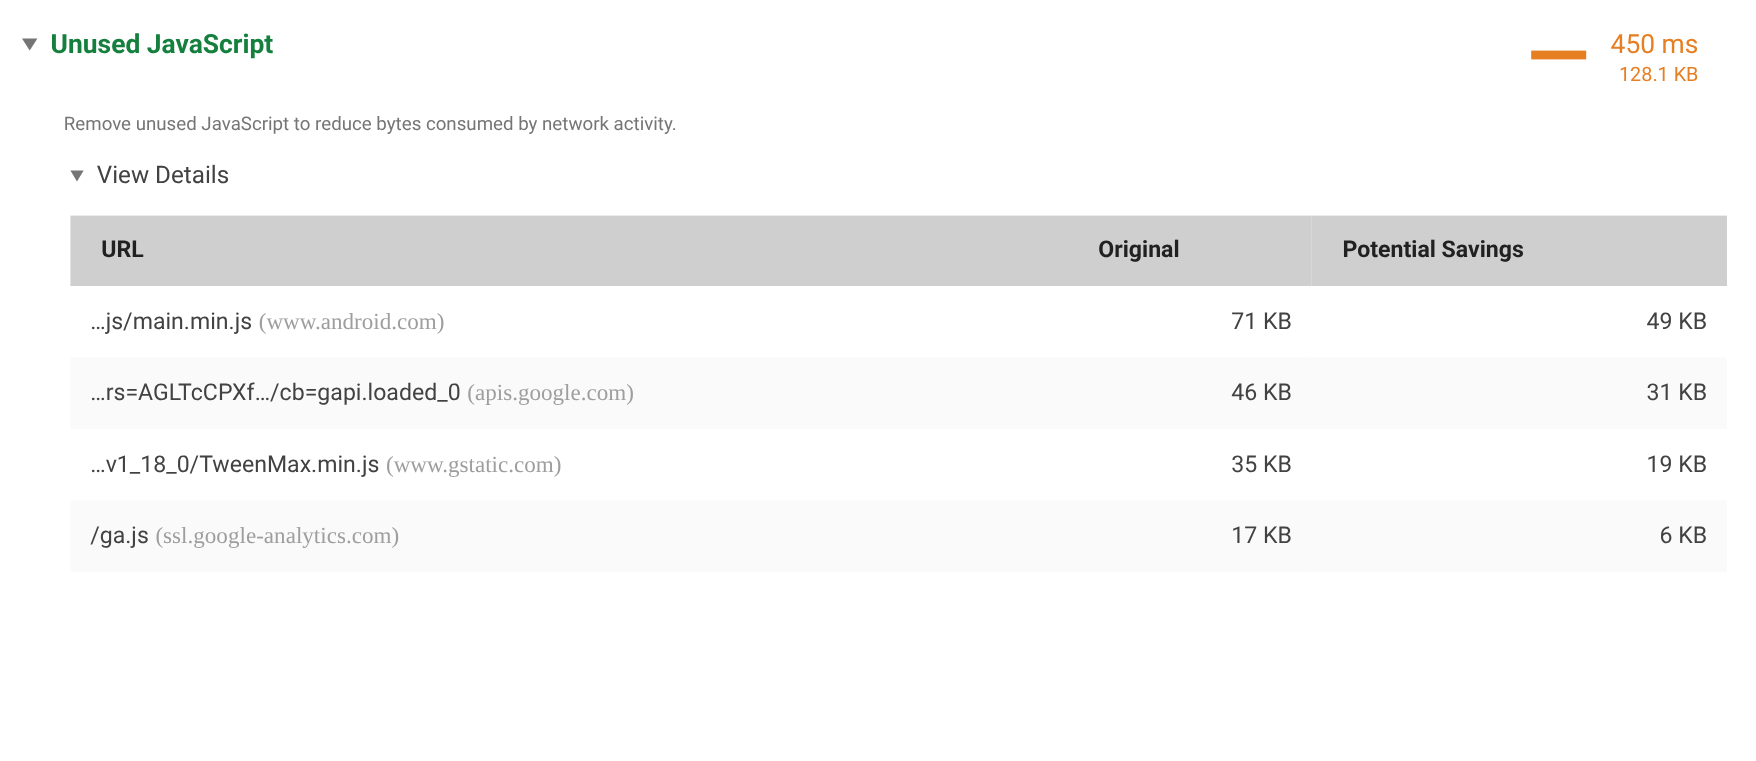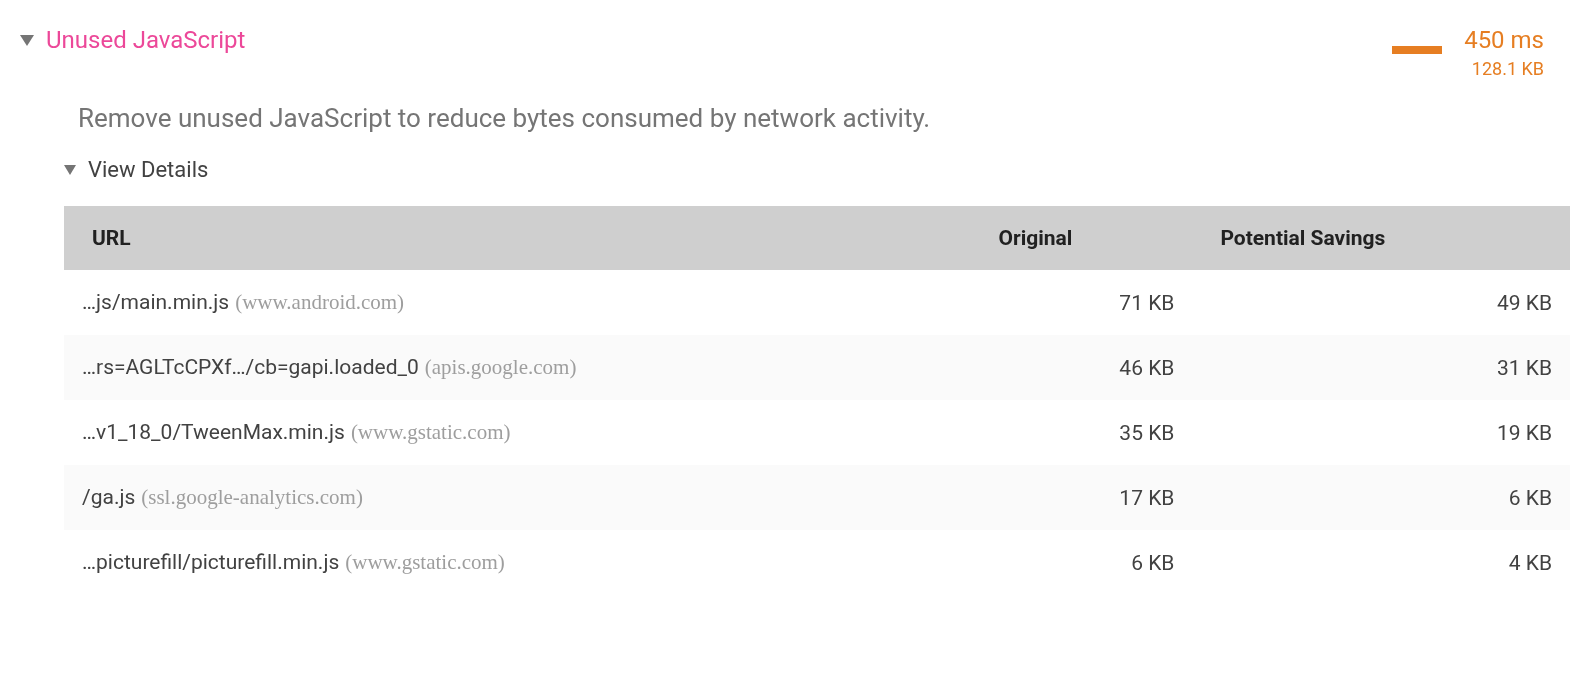--- a/index.html
+++ b/index.html
@@ -23,22 +23,22 @@
       justify-content: space-between;
       padding: 6px 32px 6px 0;
     }
     .audit-header-left {
       display: flex;
       align-items: center;
       gap: 12px;
     }
     .audit-title {
       font-size: 24px;
-      font-weight: 400;
-      color: #ec4899;
+      font-weight: 700;
+      color: #15803d;
     }
     .audit-header-right {
       display: flex;
       flex-direction: column;
       align-items: flex-end;
       gap: 4px;
     }
     .top-line {
       display: flex;
       align-items: flex-end;
@@ -56,24 +56,23 @@
     }
     .size-value {
       font-size: 18px;
       color: #E67E22;
       font-weight: 400;
     }
     .audit-body {
       padding: 0 0 0 38px;
     }
     .description {
-      font-size: 26px;
+      font-size: 17px;
       color: #757575;
       padding: 18px 0 10px 0;
-      margin-left: 20px;
     }
     .details-toggle {
       display: flex;
       align-items: center;
       gap: 12px;
       padding: 14px 0 14px 6px;
     }
     .details-label {
       font-size: 22px;
       color: #424242;
@@ -186,23 +185,18 @@
             <tr>
               <td class="col-url"><span class="url-path">…v1_18_0/TweenMax.min.js</span><span class="url-host">(www.gstatic.com)</span></td>
               <td class="col-original">35 KB</td>
               <td class="col-savings">19 KB</td>
             </tr>
             <tr>
               <td class="col-url"><span class="url-path">/ga.js</span><span class="url-host">(ssl.google-analytics.com)</span></td>
               <td class="col-original">17 KB</td>
               <td class="col-savings">6 KB</td>
             </tr>
-            <tr>
-              <td class="col-url"><span class="url-path">…picturefill/picturefill.min.js</span><span class="url-host">(www.gstatic.com)</span></td>
-              <td class="col-original">6 KB</td>
-              <td class="col-savings">4 KB</td>
-            </tr>
           </tbody>
       </table>
     </div>
   </div>
 
 </div>
 
 </body></html>

